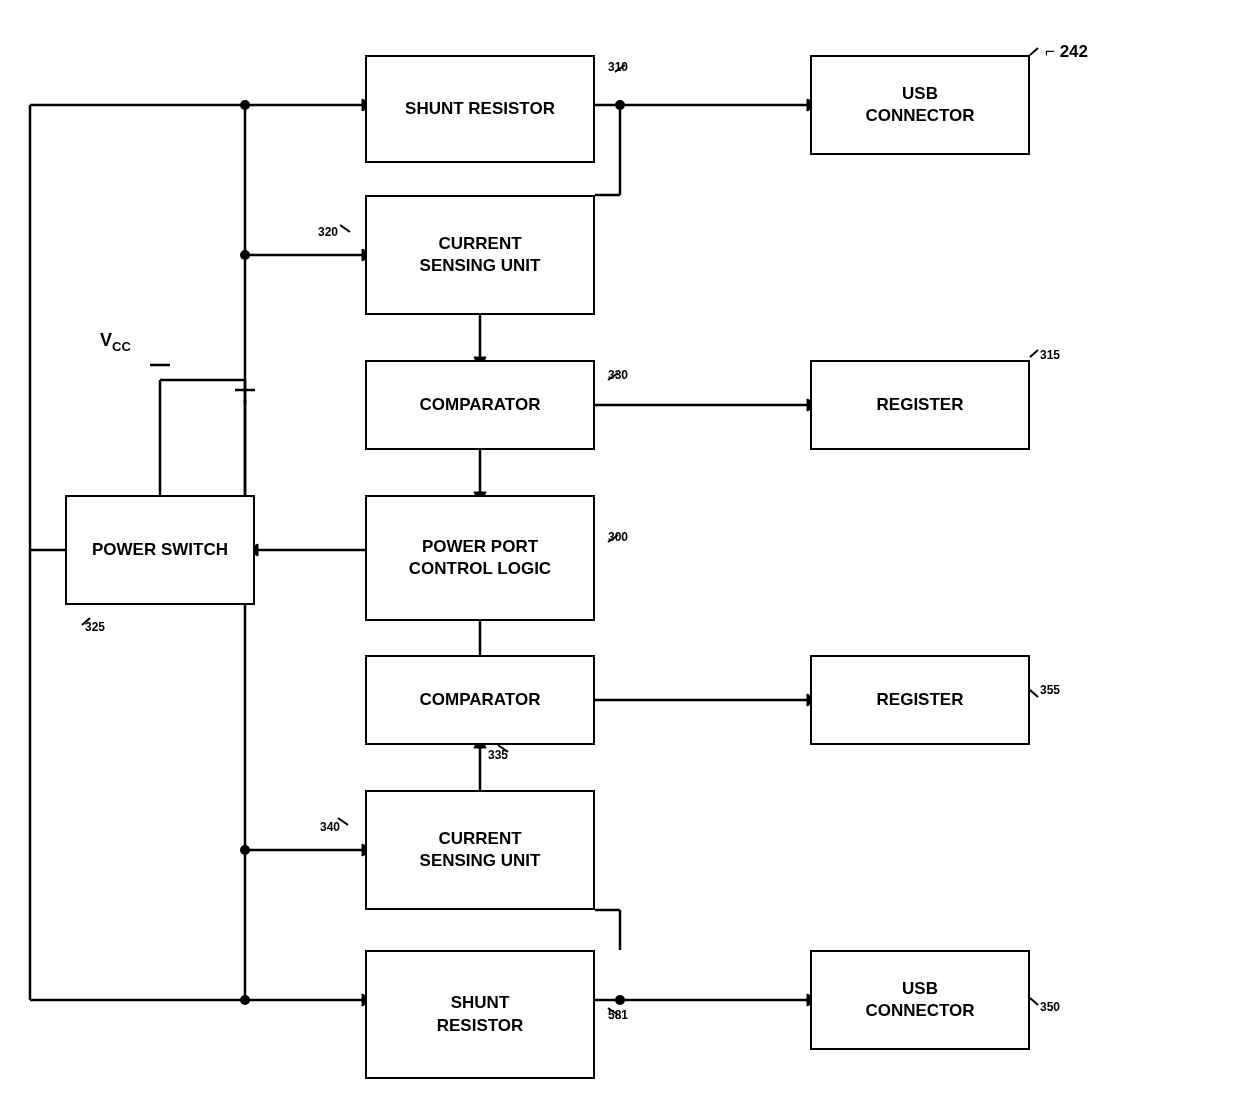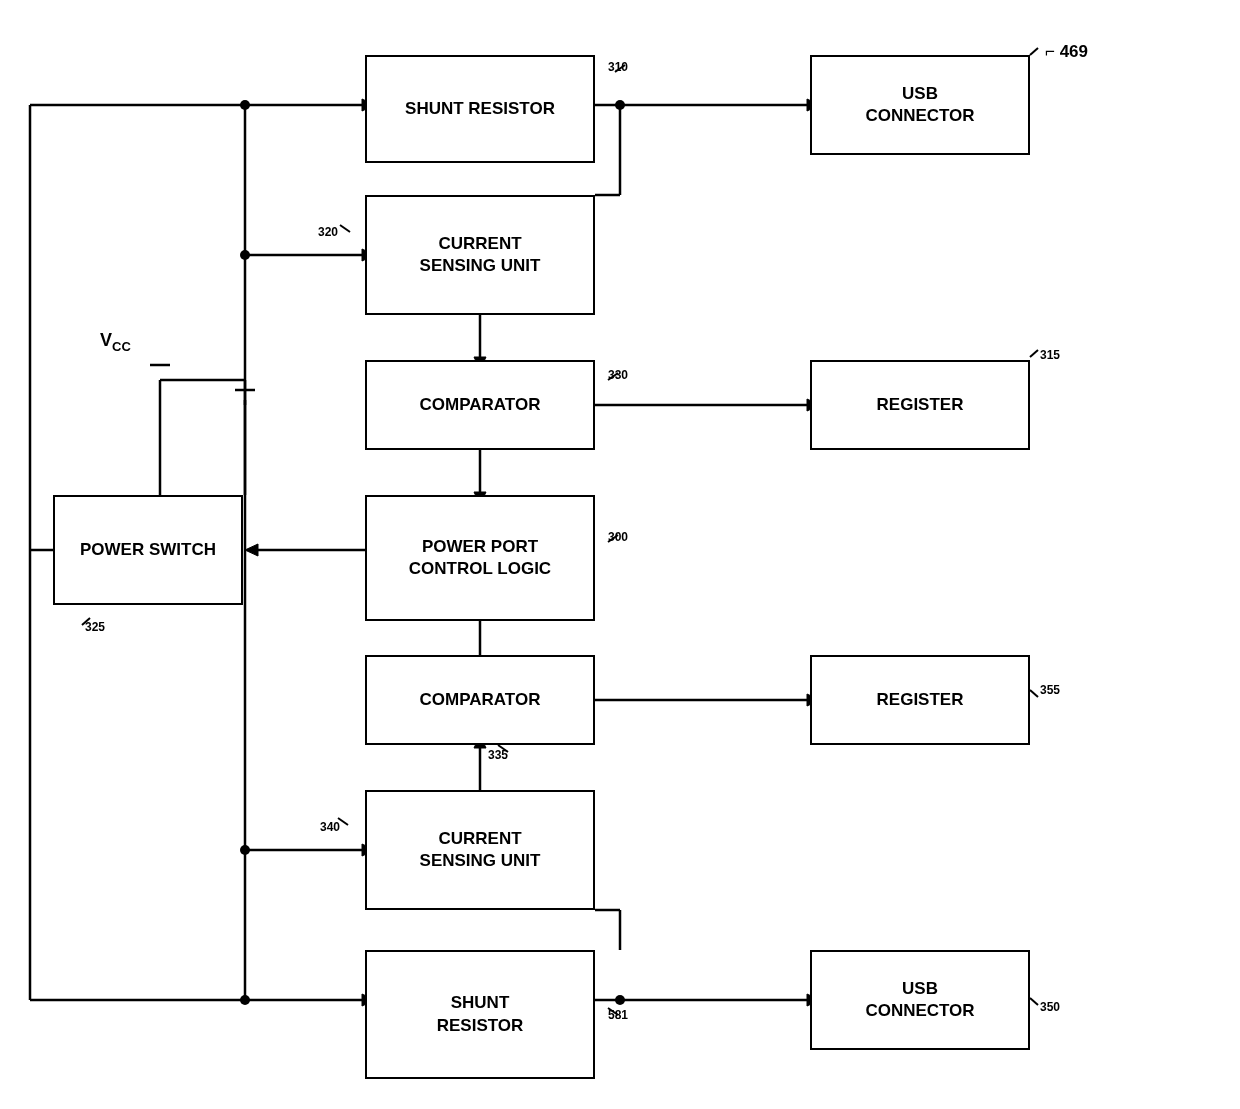--- a/index.html
+++ b/index.html
@@ -160,21 +160,21 @@
   </div>
 
   <div class="block" style="left:810px; top:360px; width:220px; height:90px;">
     <span>REGISTER</span>
   </div>
 
   <div class="block" style="left:365px; top:495px; width:230px; height:126px;">
     <span>POWER PORT<br>CONTROL LOGIC</span>
   </div>
 
-  <div class="block" style="left:53px; top:495px; width:190px; height:110px;">
+  <div class="block" style="left:65px; top:495px; width:190px; height:110px;">
     <span>POWER SWITCH</span>
   </div>
 
   <div class="block" style="left:365px; top:655px; width:230px; height:90px;">
     <span>COMPARATOR</span>
   </div>
 
   <div class="block" style="left:810px; top:655px; width:220px; height:90px;">
     <span>REGISTER</span>
   </div>
@@ -185,21 +185,21 @@
 
   <div class="block" style="left:365px; top:950px; width:230px; height:129px;">
     <span>SHUNT<br>RESISTOR</span>
   </div>
 
   <div class="block" style="left:810px; top:950px; width:220px; height:100px;">
     <span>USB<br>CONNECTOR</span>
   </div>
 
   <div class="label" style="left:1045px; top:42px; font-size:17px;">
-    <span style="font-style:normal;">⌐ </span><span>469</span>
+    <span style="font-style:normal;">⌐ </span><span>242</span>
   </div>
 
   <div class="label" style="left:608px; top:60px;">310</div>
 
   <div class="label" style="left:1040px; top:348px;">
     <span>315</span>
   </div>
 
   <div class="label" style="left:318px; top:225px;">320</div>
 

